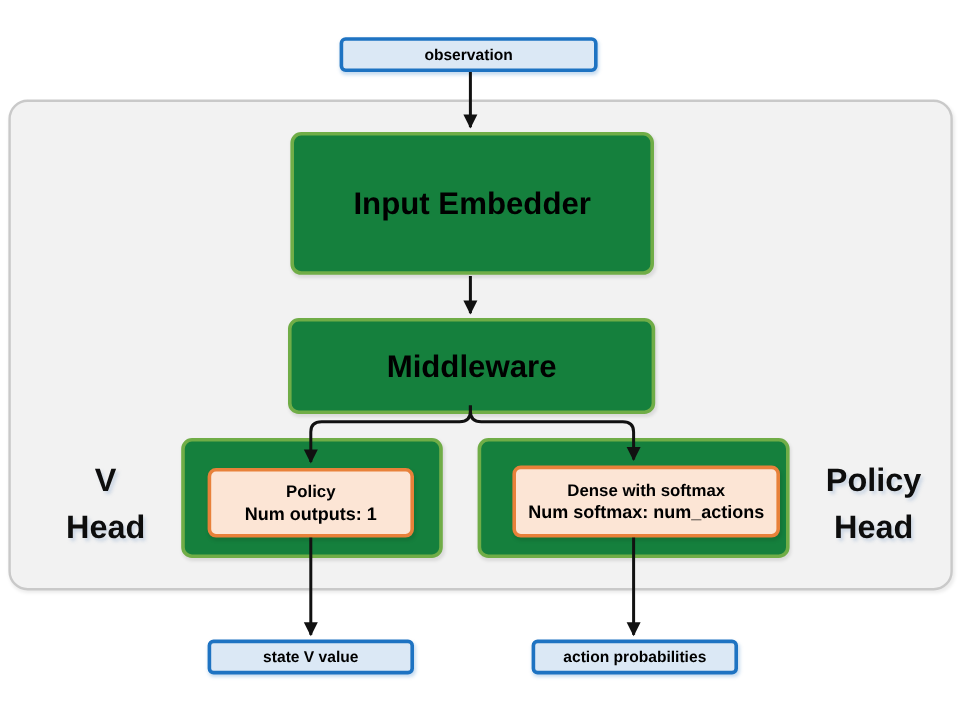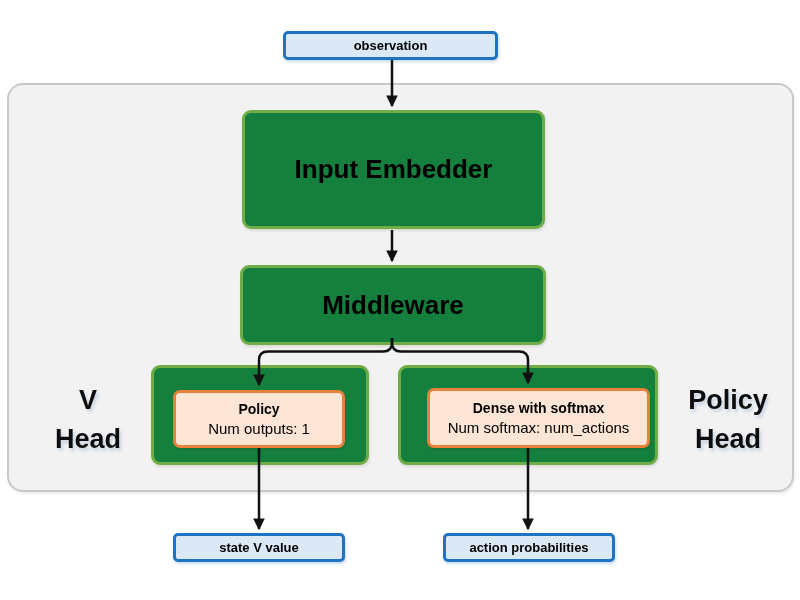--- a/index.html
+++ b/index.html
@@ -24,21 +24,21 @@
   }
   .node-green{
     background:#15803d;border:3px solid #70ad47;border-radius:9px;
     font-size:26px;box-shadow:1px 2px 3px rgba(0,0,0,0.10);
   }
   .node-orange{
     background:#fce5d5;border:3px solid #e8813a;border-radius:7px;
     font-size:14px;flex-direction:column;line-height:20px;
     box-shadow:1px 2px 3px rgba(0,0,0,0.10);
   }
-  .node-orange .sub{font-weight:normal;font-size:15px;}
+  .node-orange .sub{font-weight:bold;font-size:15px;}
   .head-label{
     position:absolute;width:116px;text-align:center;font-weight:bold;
     font-size:27px;line-height:39px;color:#0d0d0d;
     text-shadow:2px 3px 3px rgba(130,160,200,0.35);
   }
   #observation{left:283px;top:31px;width:215px;height:29px;}
   #input-embedder{left:242px;top:110px;width:303px;height:119px;}
   #middleware{left:240px;top:265px;width:306px;height:80px;}
   #v-head-box{left:151px;top:365px;width:218px;height:100px;}
   #v-dense{left:173px;top:390px;width:172px;height:58px;}

